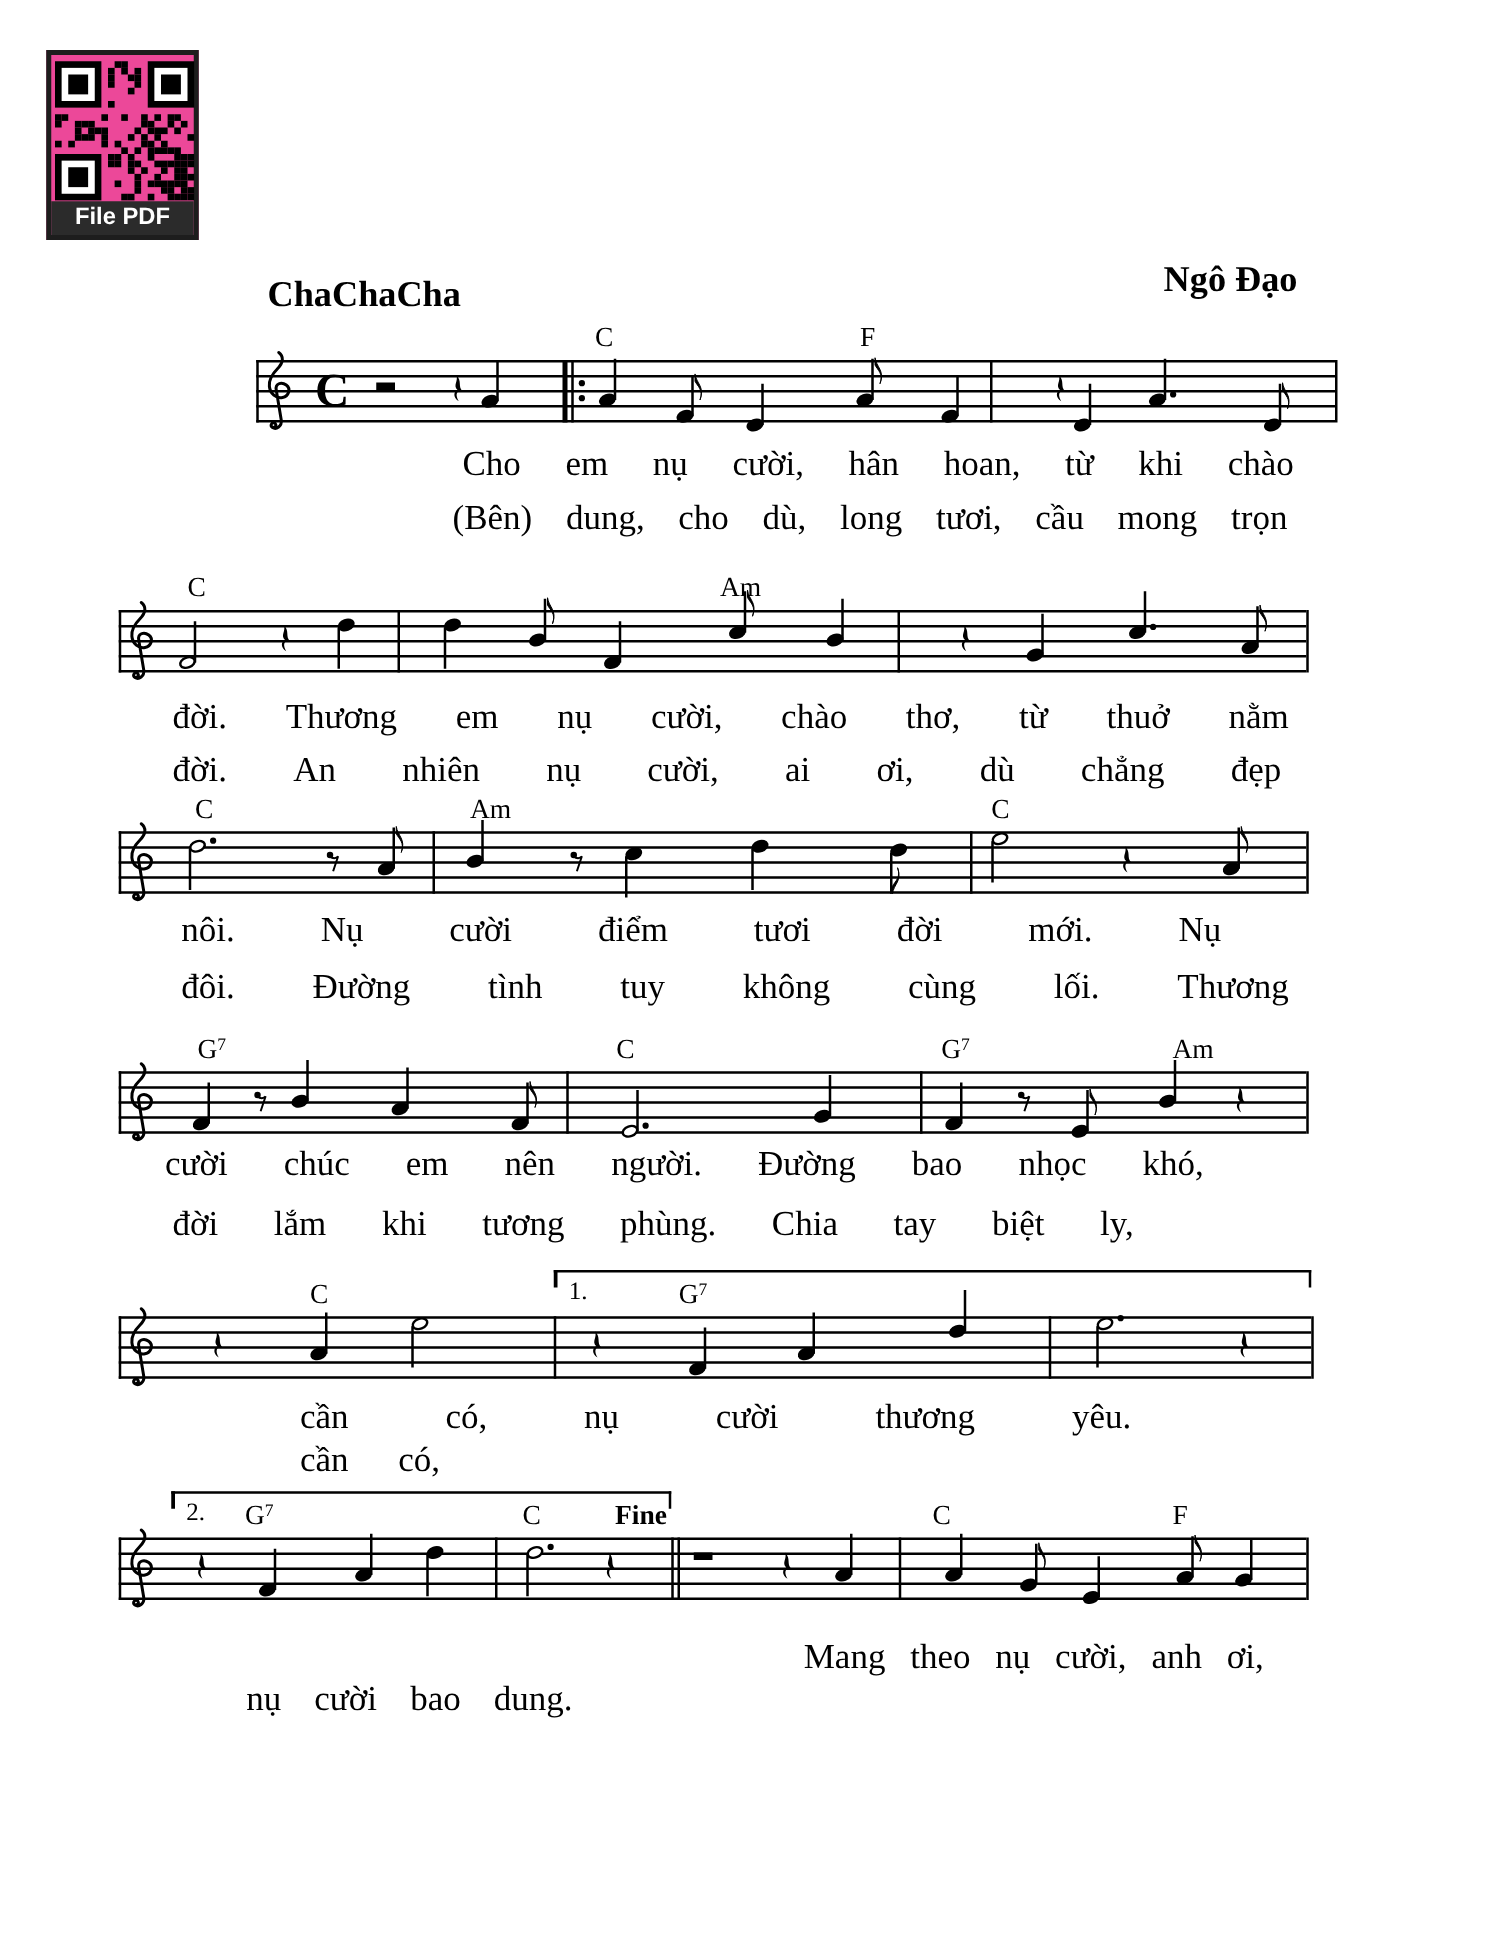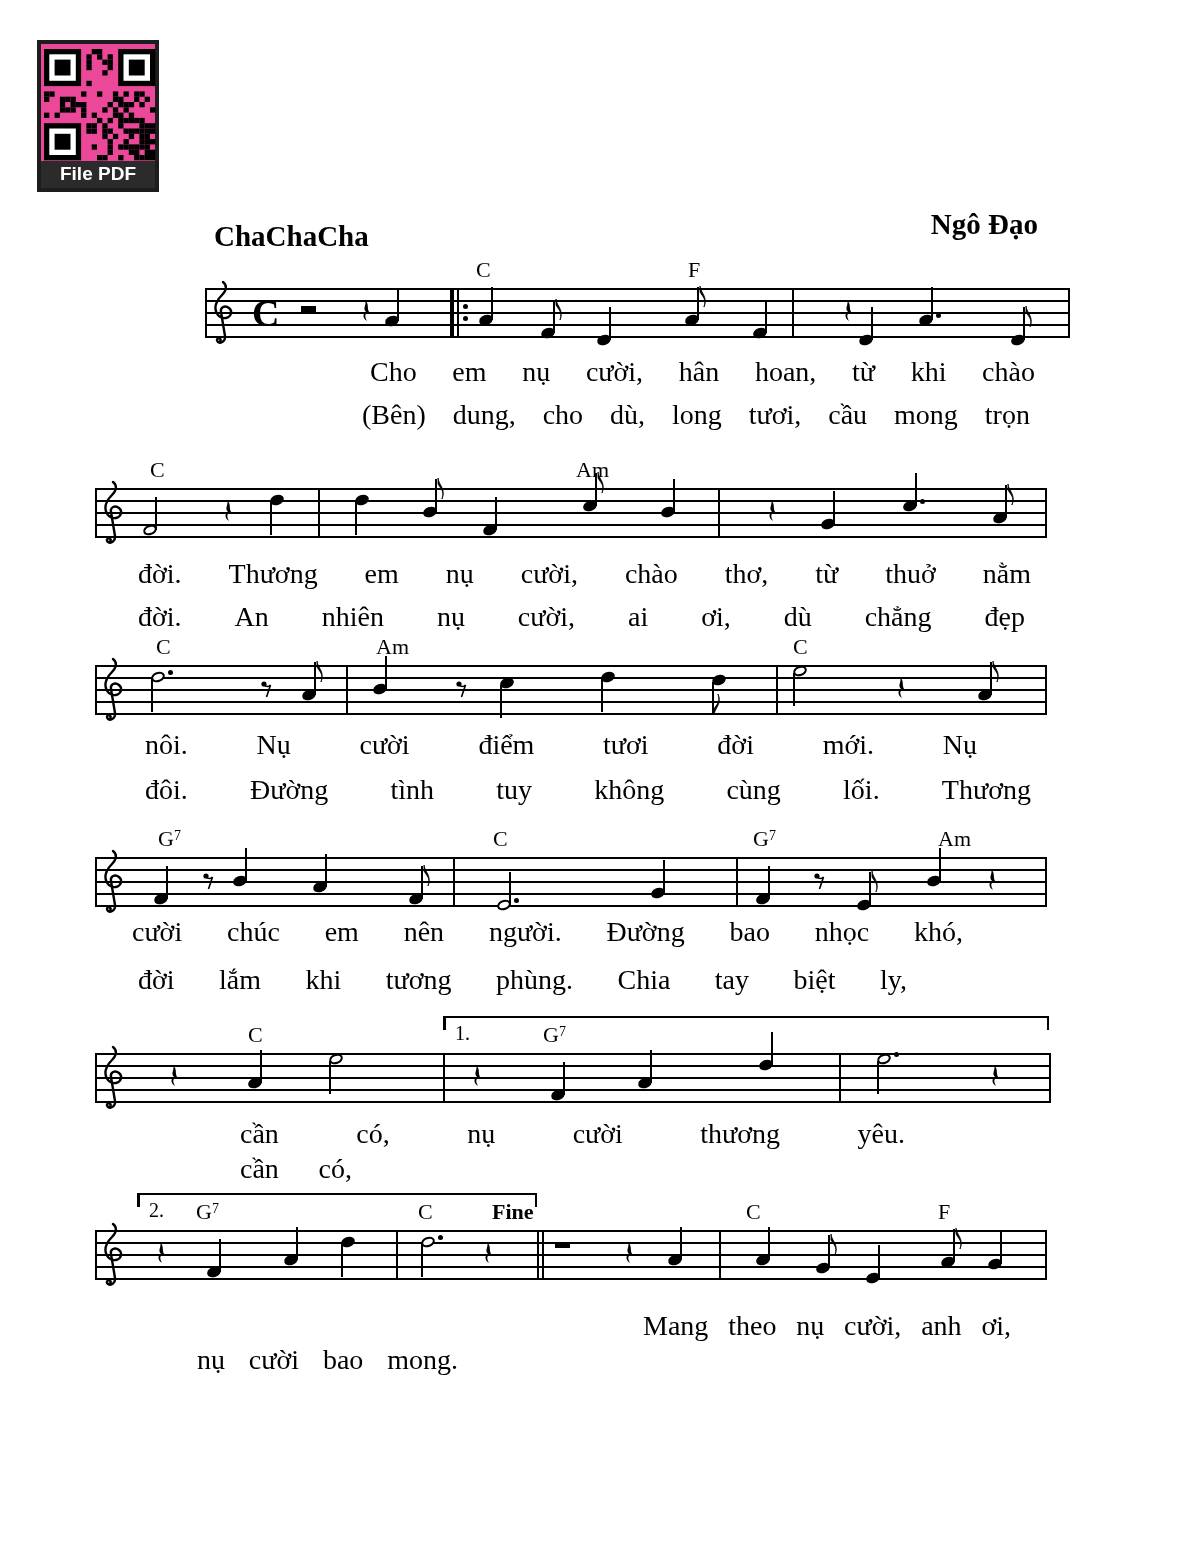--- a/index.html
+++ b/index.html
@@ -581,16 +581,16 @@
         <span>theo</span>
         <span>nụ</span>
         <span>cười,</span>
         <span>anh</span>
         <span>ơi,</span>
       </div>
       <div class="lyrics" style="left: 197px; top: 1344px; width: 261px;">
         <span>nụ</span>
         <span>cười</span>
         <span>bao</span>
-        <span>mong.</span>
+        <span>dung.</span>
       </div>
     </div>
 </div>
 
 </body></html>

